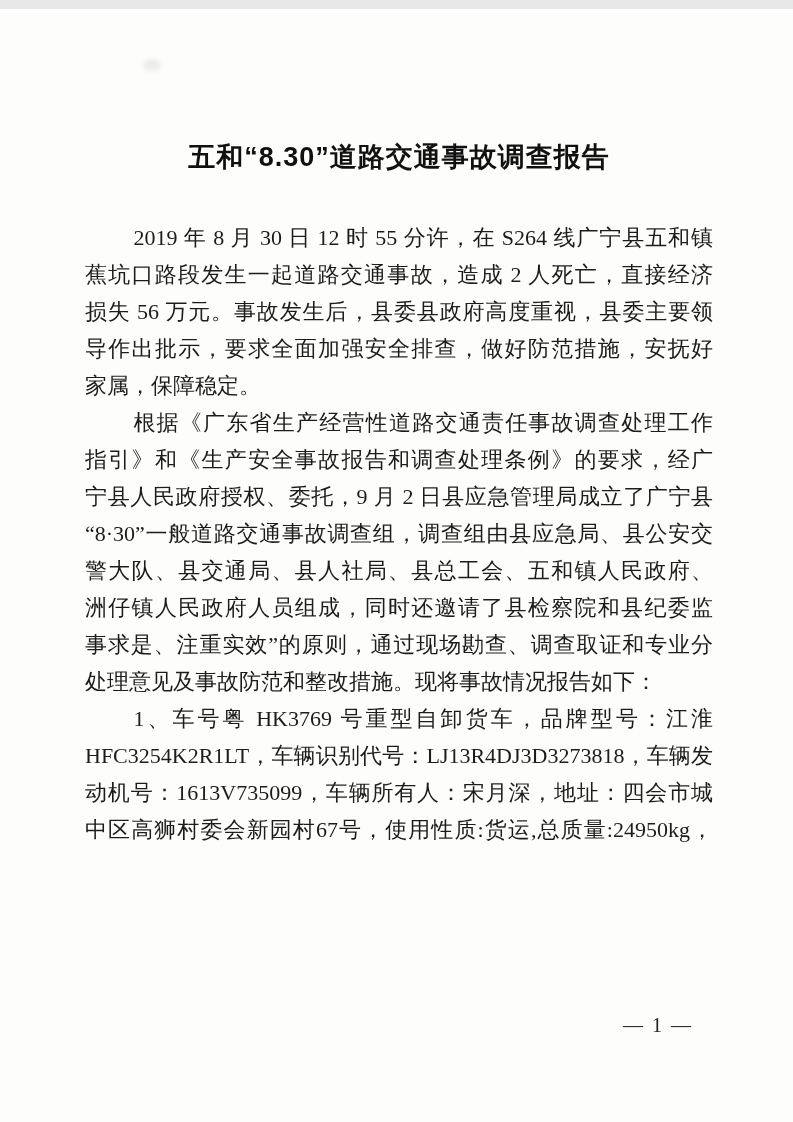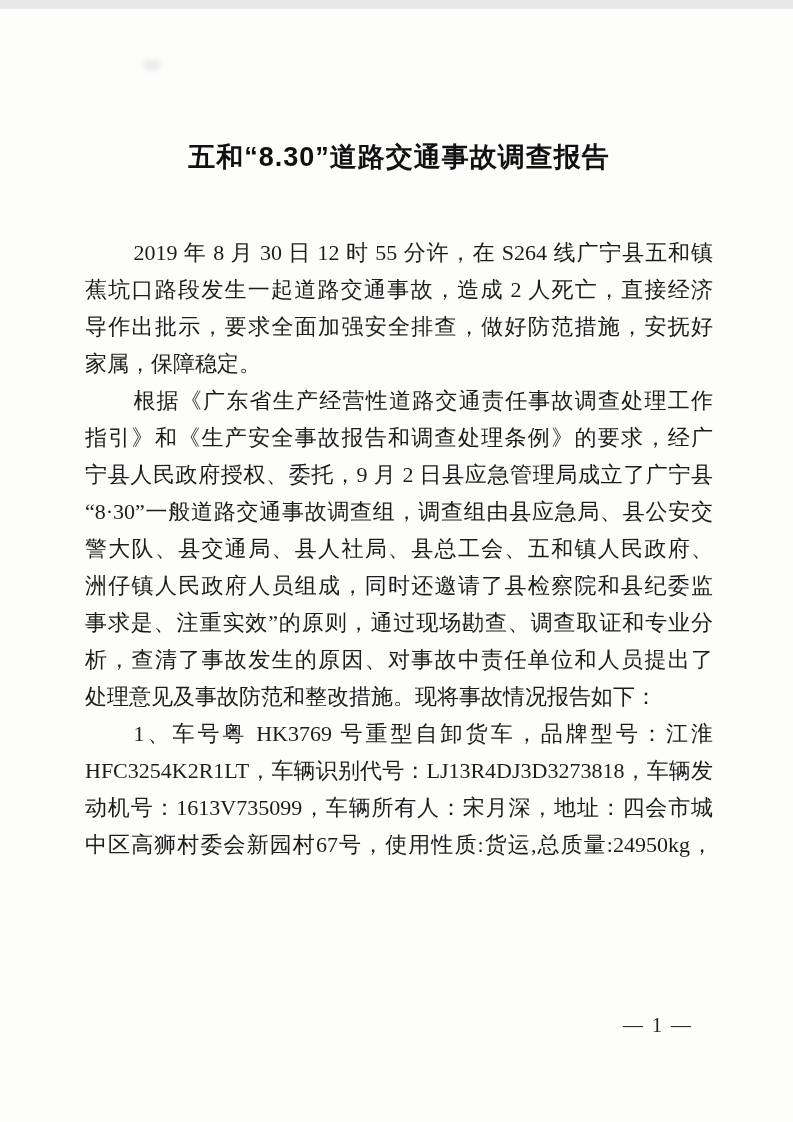--- a/index.html
+++ b/index.html
@@ -38,21 +38,21 @@
     font-family: "Liberation Sans", "DejaVu Sans", sans-serif;
     font-weight: bold;
     font-size: 27px;
     letter-spacing: 1px;
     color: #111;
     white-space: nowrap;
   }
   .content {
     position: absolute;
     left: 85px;
-    top: 225px;
+    top: 210px;
     width: 628px;
   }
   .line {
     display: block;
     height: 37px;
     line-height: 37px;
     font-size: 22px;
     text-align: justify;
     text-align-last: justify;
     text-justify: inter-character;
@@ -95,33 +95,33 @@
 
   <div class="smudge"></div>
 
   <div class="doc-title">五和“8.30”道路交通事故调查报告</div>
 
   <div class="content">
 
     <div>
       <span class="line indent">2019 年 8 月 30 日 12 时 55 分许，在 S264 线广宁县五和镇</span>
       <span class="line">蕉坑口路段发生一起道路交通事故，造成 2 人死亡，直接经济</span>
+      <span class="line">损失 56 万元。事故发生后，县委县政府高度重视，县委主要领</span>
       <span class="line">导作出批示，要求全面加强安全排查，做好防范措施，安抚好</span>
       <span class="line short">家属，保障稳定。</span>
     </div>
 
     <div>
       <span class="line indent">根据《广东省生产经营性道路交通责任事故调查处理工作</span>
       <span class="line">指引》和《生产安全事故报告和调查处理条例》的要求，经广</span>
       <span class="line">宁县人民政府授权、委托，9 月 2 日县应急管理局成立了广宁县</span>
       <span class="line">“8·30”一般道路交通事故调查组，调查组由县应急局、县公安交</span>
       <span class="line">警大队、县交通局、县人社局、县总工会、五和镇人民政府、</span>
       <span class="line">洲仔镇人民政府人员组成，同时还邀请了县检察院和县纪委监</span>
       <span class="line">事求是、注重实效”的原则，通过现场勘查、调查取证和专业分</span>
-      <span class="line">析，查清了事故发生的原因、对事故中责任单位和人员提出了</span>
       <span class="line short">处理意见及事故防范和整改措施。现将事故情况报告如下：</span>
     </div>
 
 
     <div>
       <span class="line indent">1、车号粤 HK3769 号重型自卸货车，品牌型号：江淮</span>
       <span class="line">HFC3254K2R1LT，车辆识别代号：LJ13R4DJ3D3273818，车辆发</span>
       <span class="line">动机号：1613V735099，车辆所有人：宋月深，地址：四会市城</span>
       <span class="line">中区高狮村委会新园村67号，使用性质:货运,总质量:24950kg，</span>
     </div>

